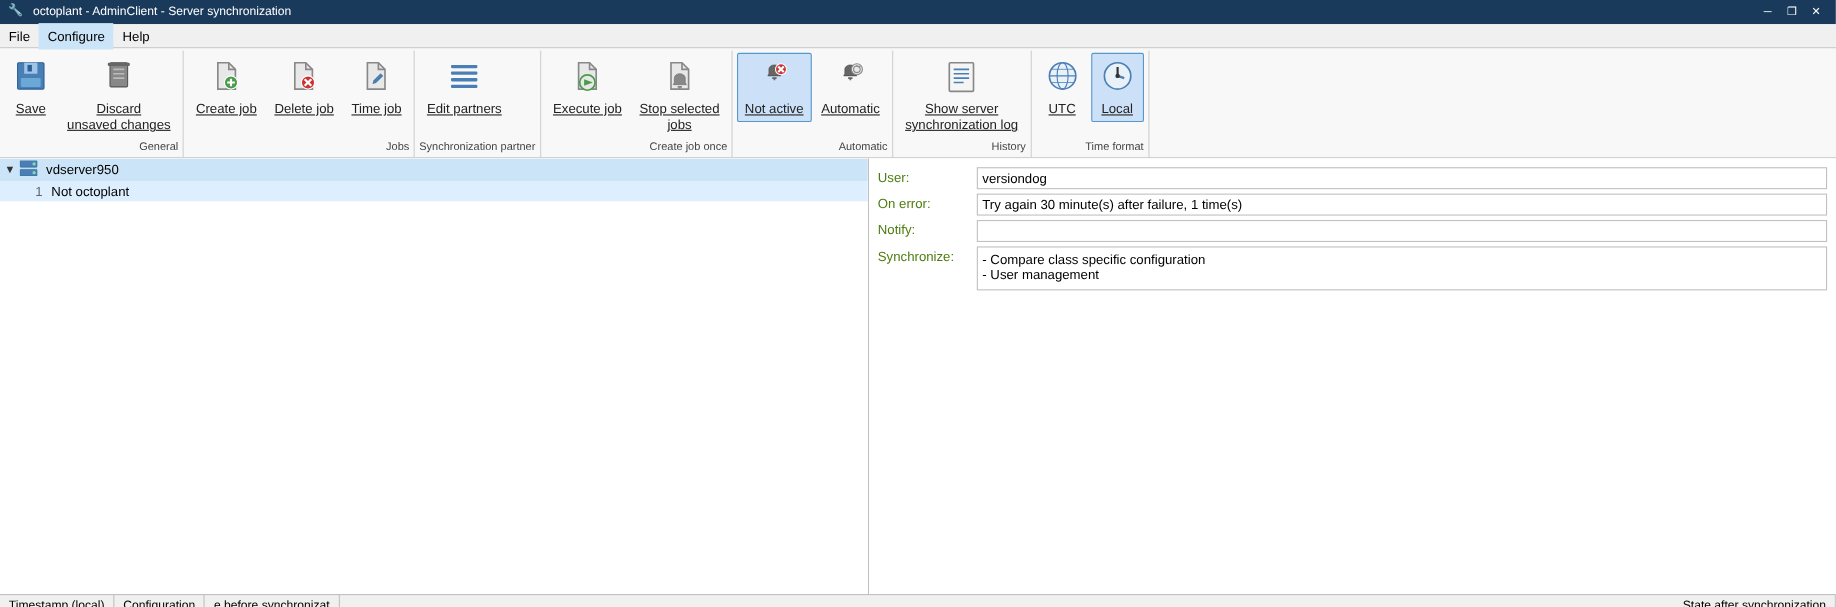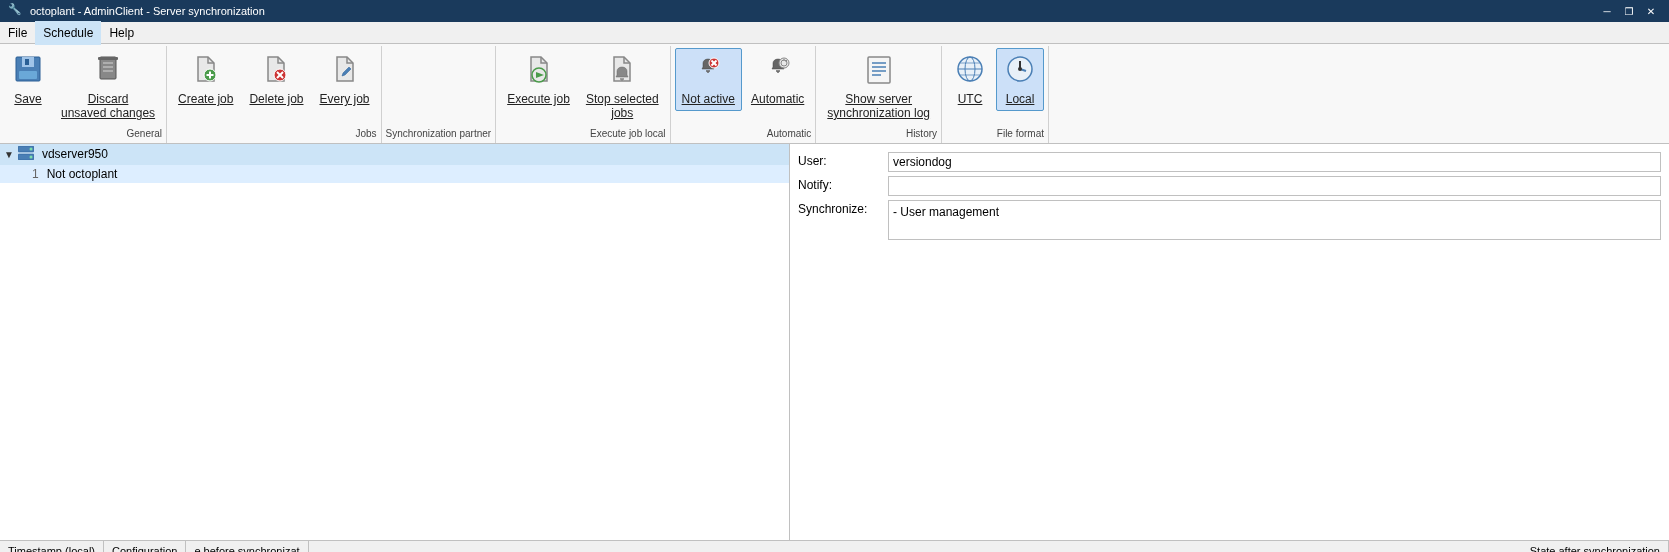--- a/index.html
+++ b/index.html
@@ -136,21 +136,21 @@
       overflow: auto;
     }
     .detail-row {
       display: flex;
       margin-bottom: 4px;
       align-items: flex-start;
     }
     .detail-label {
       width: 90px;
       font-size: 12px;
-      color: #000000;
+      color: #4d7c0f;
       flex-shrink: 0;
       padding-top: 2px;
     }
     .detail-value {
       flex: 1;
       border: 1px solid #c0c0c0;
       padding: 2px 4px;
       font-size: 12px;
       background: white;
       min-height: 20px;
@@ -185,21 +185,21 @@
   <span class="title-bar-title">octoplant - AdminClient - Server synchronization</span>
   <div class="title-bar-controls">
     <button class="title-bar-btn">─</button>
     <button class="title-bar-btn">❐</button>
     <button class="title-bar-btn close">✕</button>
   </div>
 </div>
 
 <div class="menu-bar">
   <div class="menu-item">File</div>
-  <div class="menu-item active">Schedule</div>
+  <div class="menu-item active">Configure</div>
   <div class="menu-item">Help</div>
 </div>
 
 <div class="ribbon">
 
   <div class="ribbon-group">
     <div class="ribbon-group-buttons">
       <button class="ribbon-btn">
         <span class="icon">
           <svg width="32" height="32" viewBox="0 0 32 32" fill="none">
@@ -255,27 +255,40 @@
         <span class="label">Delete job</span>
       </button>
       <button class="ribbon-btn">
         <span class="icon">
           <svg width="32" height="32" viewBox="0 0 32 32" fill="none">
             <path d="M8 4 L8 28 L24 28 L24 10 L18 4 Z" fill="#e8e8e8" stroke="#888" stroke-width="1.5"></path>
             <path d="M18 4 L18 10 L24 10" fill="none" stroke="#888" stroke-width="1.5"></path>
             <path d="M14 20 L20 14 L22 16 L16 22 L13 23 Z" fill="#4a7fb5" stroke="#2a5f95" stroke-width="0.5"></path>
           </svg>
         </span>
-        <span class="label">Every job</span>
+        <span class="label">Time job</span>
       </button>
     </div>
     <div class="ribbon-group-label">Jobs</div>
   </div>
 
   <div class="ribbon-group">
+    <div class="ribbon-group-buttons">
+      <button class="ribbon-btn">
+        <span class="icon">
+          <svg width="32" height="32" viewBox="0 0 32 32" fill="none">
+            <rect x="4" y="6" width="24" height="3" rx="1" fill="#4a7fb5"></rect>
+            <rect x="4" y="12" width="24" height="3" rx="1" fill="#4a7fb5"></rect>
+            <rect x="4" y="18" width="24" height="3" rx="1" fill="#4a7fb5"></rect>
+            <rect x="4" y="24" width="24" height="3" rx="1" fill="#4a7fb5"></rect>
+          </svg>
+        </span>
+        <span class="label">Edit partners</span>
+      </button>
+    </div>
     <div class="ribbon-group-label">Synchronization partner</div>
   </div>
 
   <div class="ribbon-group">
     <div class="ribbon-group-buttons">
       <button class="ribbon-btn">
         <span class="icon">
           <svg width="32" height="32" viewBox="0 0 32 32" fill="none">
             <path d="M8 4 L8 28 L24 28 L24 10 L18 4 Z" fill="#e8e8e8" stroke="#888" stroke-width="1.5"></path>
             <path d="M18 4 L18 10 L24 10" fill="none" stroke="#888" stroke-width="1.5"></path>
@@ -292,21 +305,21 @@
             <path d="M18 4 L18 10 L24 10" fill="none" stroke="#888" stroke-width="1.5"></path>
             <path d="M16 14 C13 14 11 16 11 18 L11 22 L10 24 L22 24 L21 22 L21 18 C21 16 19 14 16 14 Z" fill="#888" stroke="#666" stroke-width="0.5"></path>
             <line x1="16" y1="26" x2="16" y2="28" stroke="#888" stroke-width="1.5"></line>
             <line x1="14" y1="26" x2="18" y2="26" stroke="#888" stroke-width="1.5"></line>
           </svg>
         </span>
         <span class="label">Stop selected
 jobs</span>
       </button>
     </div>
-    <div class="ribbon-group-label">Execute job local</div>
+    <div class="ribbon-group-label">Create job once</div>
   </div>
 
   <div class="ribbon-group">
     <div class="ribbon-group-buttons">
       <button class="ribbon-btn active-btn">
         <span class="icon">
           <svg width="32" height="32" viewBox="0 0 32 32" fill="none">
             <path d="M16 6 C13 6 11 8 11 10 L11 14 L10 16 L22 16 L21 14 L21 10 C21 8 19 6 16 6 Z" fill="#666" stroke="#444" stroke-width="0.5"></path>
             <line x1="16" y1="18" x2="16" y2="20" stroke="#666" stroke-width="1.5"></line>
             <line x1="14" y1="18" x2="18" y2="18" stroke="#666" stroke-width="1.5"></line>
@@ -373,21 +386,21 @@
           <svg width="32" height="32" viewBox="0 0 32 32" fill="none">
             <circle cx="16" cy="16" r="12" fill="#e8f0f8" stroke="#4a7fb5" stroke-width="1.5"></circle>
             <line x1="16" y1="8" x2="16" y2="16" stroke="#333" stroke-width="2"></line>
             <line x1="16" y1="16" x2="22" y2="18" stroke="#4a7fb5" stroke-width="2"></line>
             <circle cx="16" cy="16" r="2" fill="#333"></circle>
           </svg>
         </span>
         <span class="label">Local</span>
       </button>
     </div>
-    <div class="ribbon-group-label">File format</div>
+    <div class="ribbon-group-label">Time format</div>
   </div>
 
 </div>
 
 <div class="main-area">
 
   <div class="left-panel">
     <div class="tree-area">
       <div class="tree-item">
         <span class="tree-expand">▼</span>
@@ -407,26 +420,31 @@
       </div>
     </div>
   </div>
 
   <div class="right-panel">
     <div class="detail-row">
       <span class="detail-label">User:</span>
       <div class="detail-value">versiondog</div>
     </div>
     <div class="detail-row">
+      <span class="detail-label">On error:</span>
+      <div class="detail-value">Try again 30 minute(s) after failure, 1 time(s)</div>
+    </div>
+    <div class="detail-row">
       <span class="detail-label">Notify:</span>
       <div class="detail-value"></div>
     </div>
     <div class="detail-row">
       <span class="detail-label">Synchronize:</span>
       <div class="detail-value multi">
+        <div>- Compare class specific configuration</div>
         <div>- User management</div>
       </div>
     </div>
   </div>
 </div>
 
 <div class="status-bar">
   <div class="status-col">Timestamp (local)</div>
   <div class="status-col">Configuration</div>
   <div class="status-col">e before synchronizat</div>

